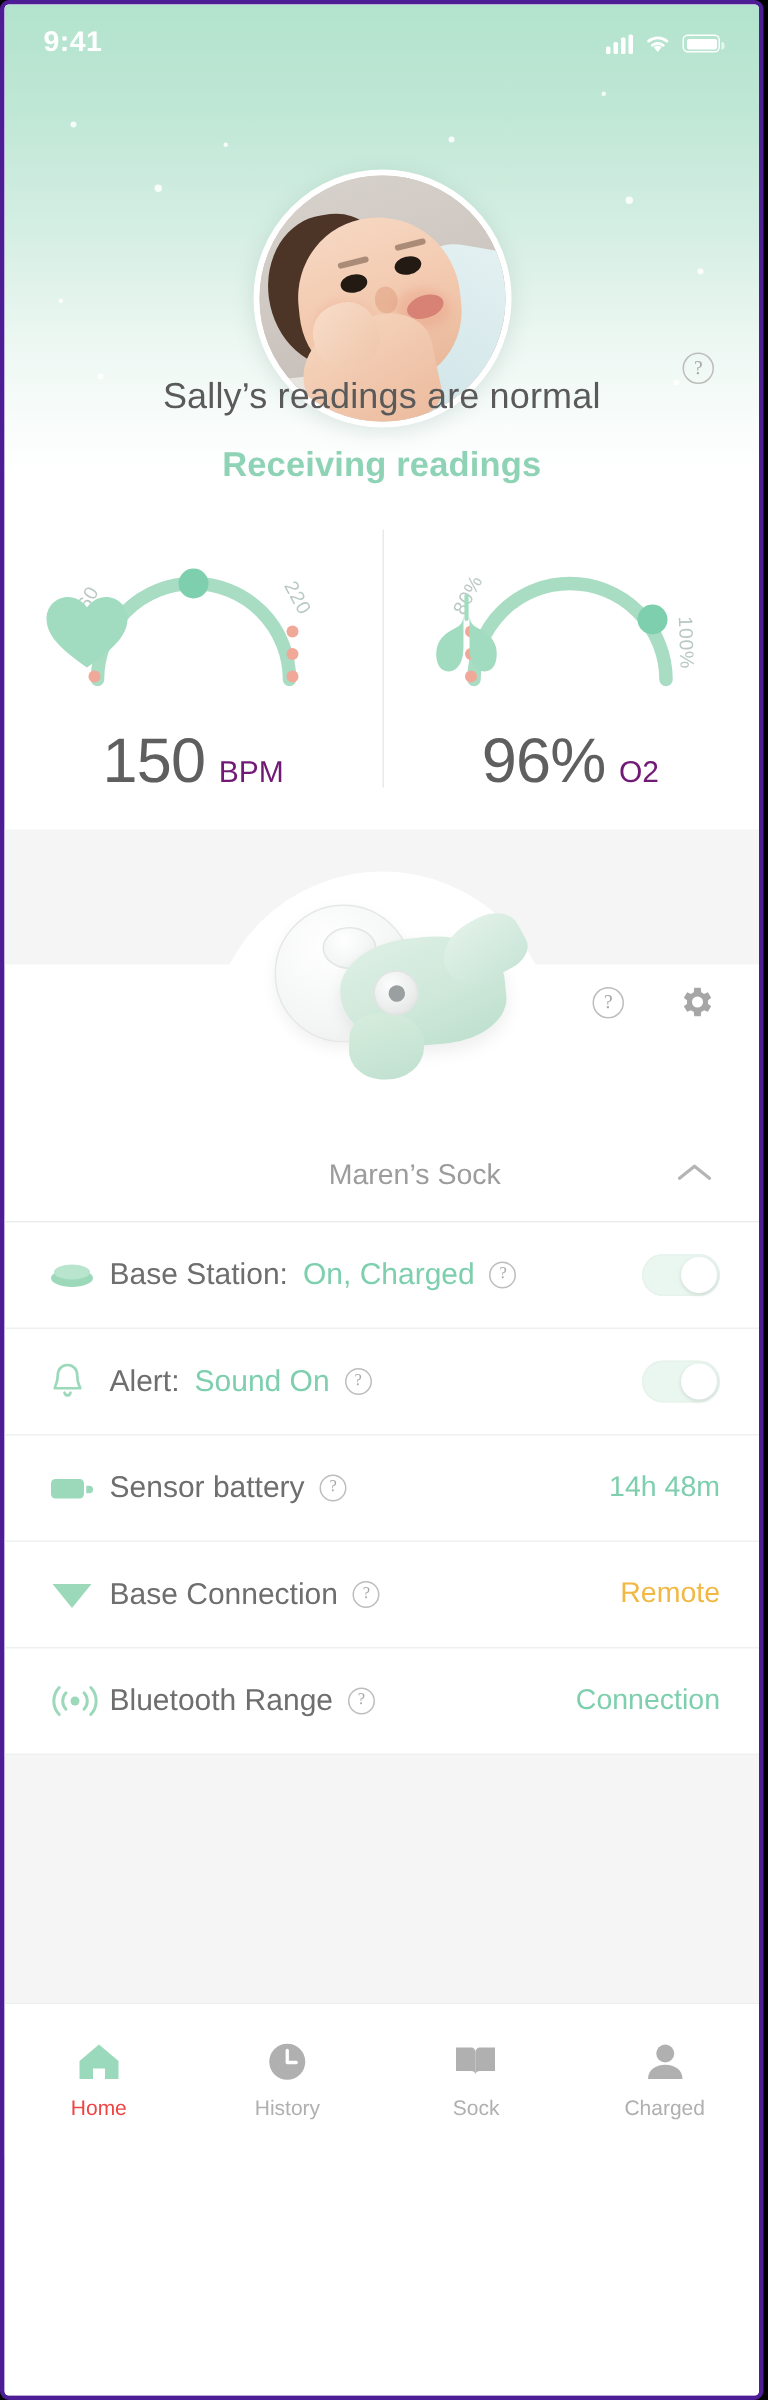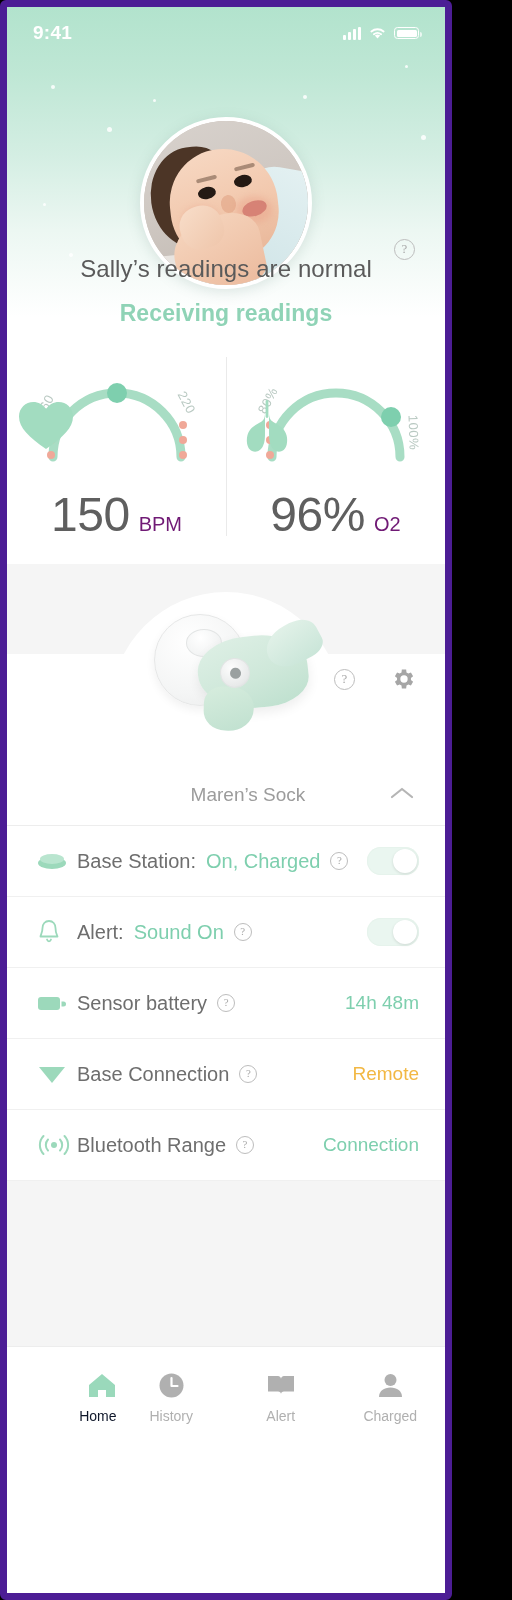--- a/index.html
+++ b/index.html
@@ -1,22 +1,22 @@
 <!DOCTYPE html>
 <html><head>
 <meta charset="utf-8">
 <style>
   * { margin:0; padding:0; box-sizing:border-box; }
   html,body { width:512px; height:1600px; background:#000; }
   body { font-family:"Liberation Sans", sans-serif; -webkit-font-smoothing:antialiased; }
 
   .phone {
-    position:relative; width:452px; height:1600px;
+    position:relative; width:509px; height:1600px;
     background:#fff; overflow:hidden;
-    border:7px solid #4c1d95; border-radius:6px;
+    border:3px solid #4c1d95; border-radius:6px;
   }
   .screen { position:absolute; inset:0; background:#fff; overflow:hidden; }
 
   
   .header {
     position:relative; height:310px;
     background:linear-gradient(180deg,#b2e3cd 0%,#bfe7d5 22%,#d4eee3 48%,#ecf7f2 72%,#ffffff 100%);
   }
   .sparkles { position:absolute; inset:0; pointer-events:none; }
   .sp { position:absolute; background:#fff; border-radius:50%; opacity:.85; }
@@ -77,21 +77,21 @@
   .vitals { display:flex; position:relative; padding:36px 0 22px; background:#fff; }
   .vital { flex:1; display:flex; flex-direction:column; align-items:center; }
   .vitals .divider { position:absolute; left:50%; top:40px; bottom:28px; width:1px; background:#eaeaea; }
   .gauge { position:relative; width:200px; height:120px; }
   .gauge svg { position:absolute; left:0; top:0; }
   .gauge .core { position:absolute; left:0; right:0; top:46px; display:flex; justify-content:center; }
   .tick-dots { position:absolute; display:flex; flex-direction:column; gap:7px; align-items:center; }
   .tick-dots span { width:8px; height:8px; border-radius:50%; background:#f0a898; }
   .g-label { position:absolute; font-size:13px; color:#b9c9c2; letter-spacing:.5px; }
   .readout { margin-top:14px; display:flex; align-items:baseline; gap:9px; }
-  .readout .num { font-size:48px; color:#5f5f5f; font-weight:300; letter-spacing:-.5px; }
+  .readout .num { font-size:42px; color:#5f5f5f; font-weight:300; letter-spacing:-.5px; }
   .readout .unit { font-size:20px; color:#701a75; font-weight:300; }
 
   
   .device { position:relative; background:#fff; }
   .device .gray-band { position:absolute; left:0; right:0; top:0; height:90px; background:#f5f5f5; }
   .device .white-arc { position:absolute; left:50%; transform:translateX(-50%); top:28px; width:230px; height:230px; border-radius:50%; background:#fff; }
   .device-inner { position:relative; height:200px; }
   .device-photo { position:absolute; left:50%; transform:translateX(-50%); top:38px; width:180px; height:110px; }
   .disc { position:absolute; left:18px; top:12px; width:92px; height:92px; border-radius:50%; background:radial-gradient(circle at 38% 30%,#ffffff,#f4f5f5 62%,#e9eaea 100%); border:1px solid #e6e7e7; box-shadow:0 4px 10px rgba(0,0,0,.06); }
   .disc::after { content:""; position:absolute; left:31px; top:14px; width:34px; height:26px; border-radius:50%; background:radial-gradient(circle at 40% 30%,#fff,#eceeee); border:1px solid #e3e5e5; }
@@ -124,21 +124,21 @@
   .val.amber { color:#f2b844; }
 
   .toggle { width:52px; height:28px; border-radius:14px; background:#eaf6f0; position:relative; box-shadow:inset 0 0 0 1px #e6f3ec; }
   .toggle::after { content:""; position:absolute; right:2px; top:2px; width:24px; height:24px; border-radius:50%; background:#fff; box-shadow:0 1px 3px rgba(0,0,0,.12); }
 
   .filler { background:#f5f5f5; height:165px; }
 
   
   .tabbar { display:flex; background:#fff; height:102px; border-top:1px solid #ededed; }
   .tab { flex:1; display:flex; flex-direction:column; align-items:center; justify-content:center; gap:9px; color:#b0b0b0; }
-  .tab.active { color:#0f172a;align-items:flex-end; }
+  .tab.active { color:#ef4444; }
   .tab .lbl { font-size:14px; }
   .tab .ti { height:28px; display:flex; align-items:center; }
 </style>
 </head>
 <body>
 
 <div class="phone">
 <div class="screen">
 
   <div class="header">
@@ -399,21 +399,21 @@
       </span>
       <span class="lbl">History</span>
     </div>
     <div class="tab">
       <span class="ti">
         <svg width="30" height="24" viewBox="0 0 30 24">
           <path d="M2 3h10c1.6 0 3 1.4 3 3v15c0-1.3-1.2-2.4-3-2.4H2z" fill="#b0b0b0"></path>
           <path d="M28 3H18c-1.6 0-3 1.4-3 3v15c0-1.3 1.2-2.4 3-2.4h10z" fill="#b0b0b0"></path>
         </svg>
       </span>
-      <span class="lbl">Alert</span>
+      <span class="lbl">Sock</span>
     </div>
     <div class="tab">
       <span class="ti">
         <svg width="27" height="27" viewBox="0 0 27 27">
           <circle cx="13.5" cy="8" r="6" fill="#b0b0b0"></circle>
           <path d="M2 25c0-6 5-9.5 11.5-9.5S25 19 25 25z" fill="#b0b0b0"></path>
         </svg>
       </span>
       <span class="lbl">Charged</span>
     </div>

